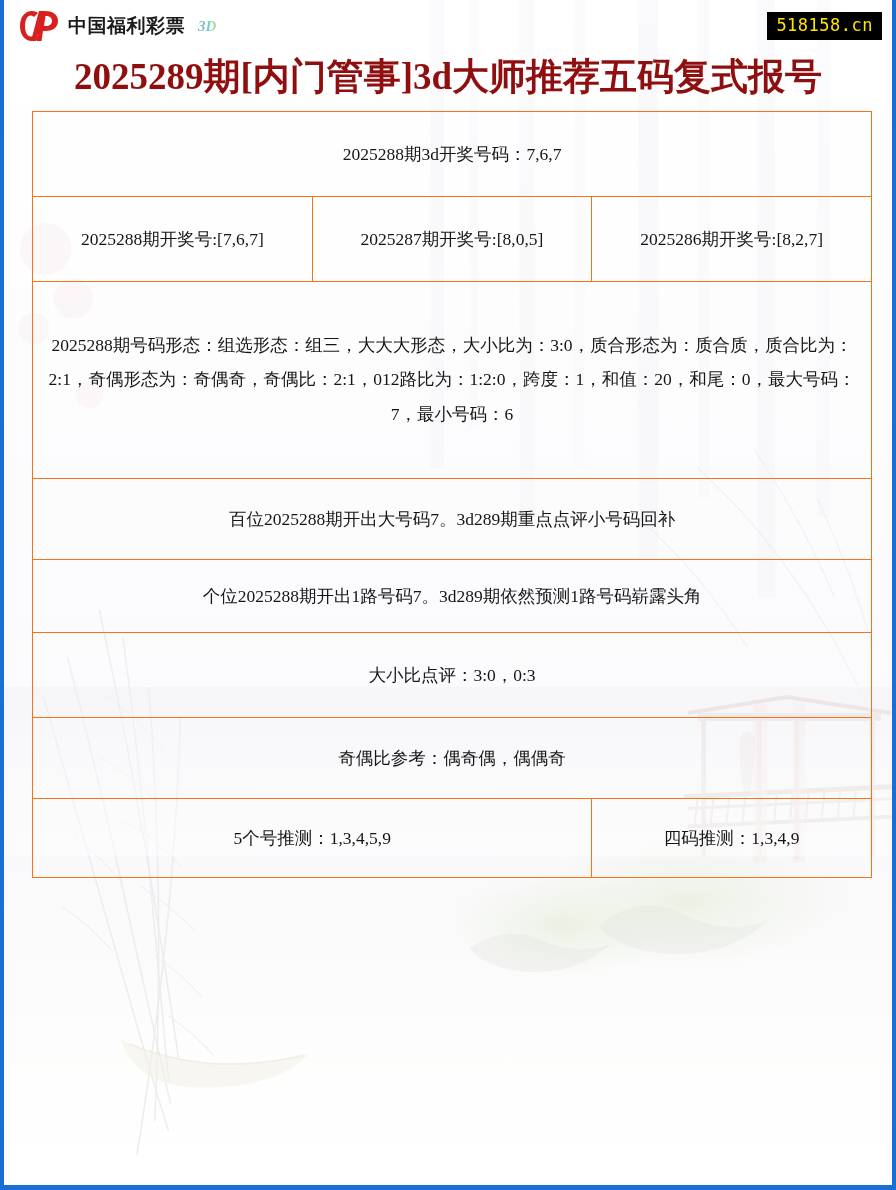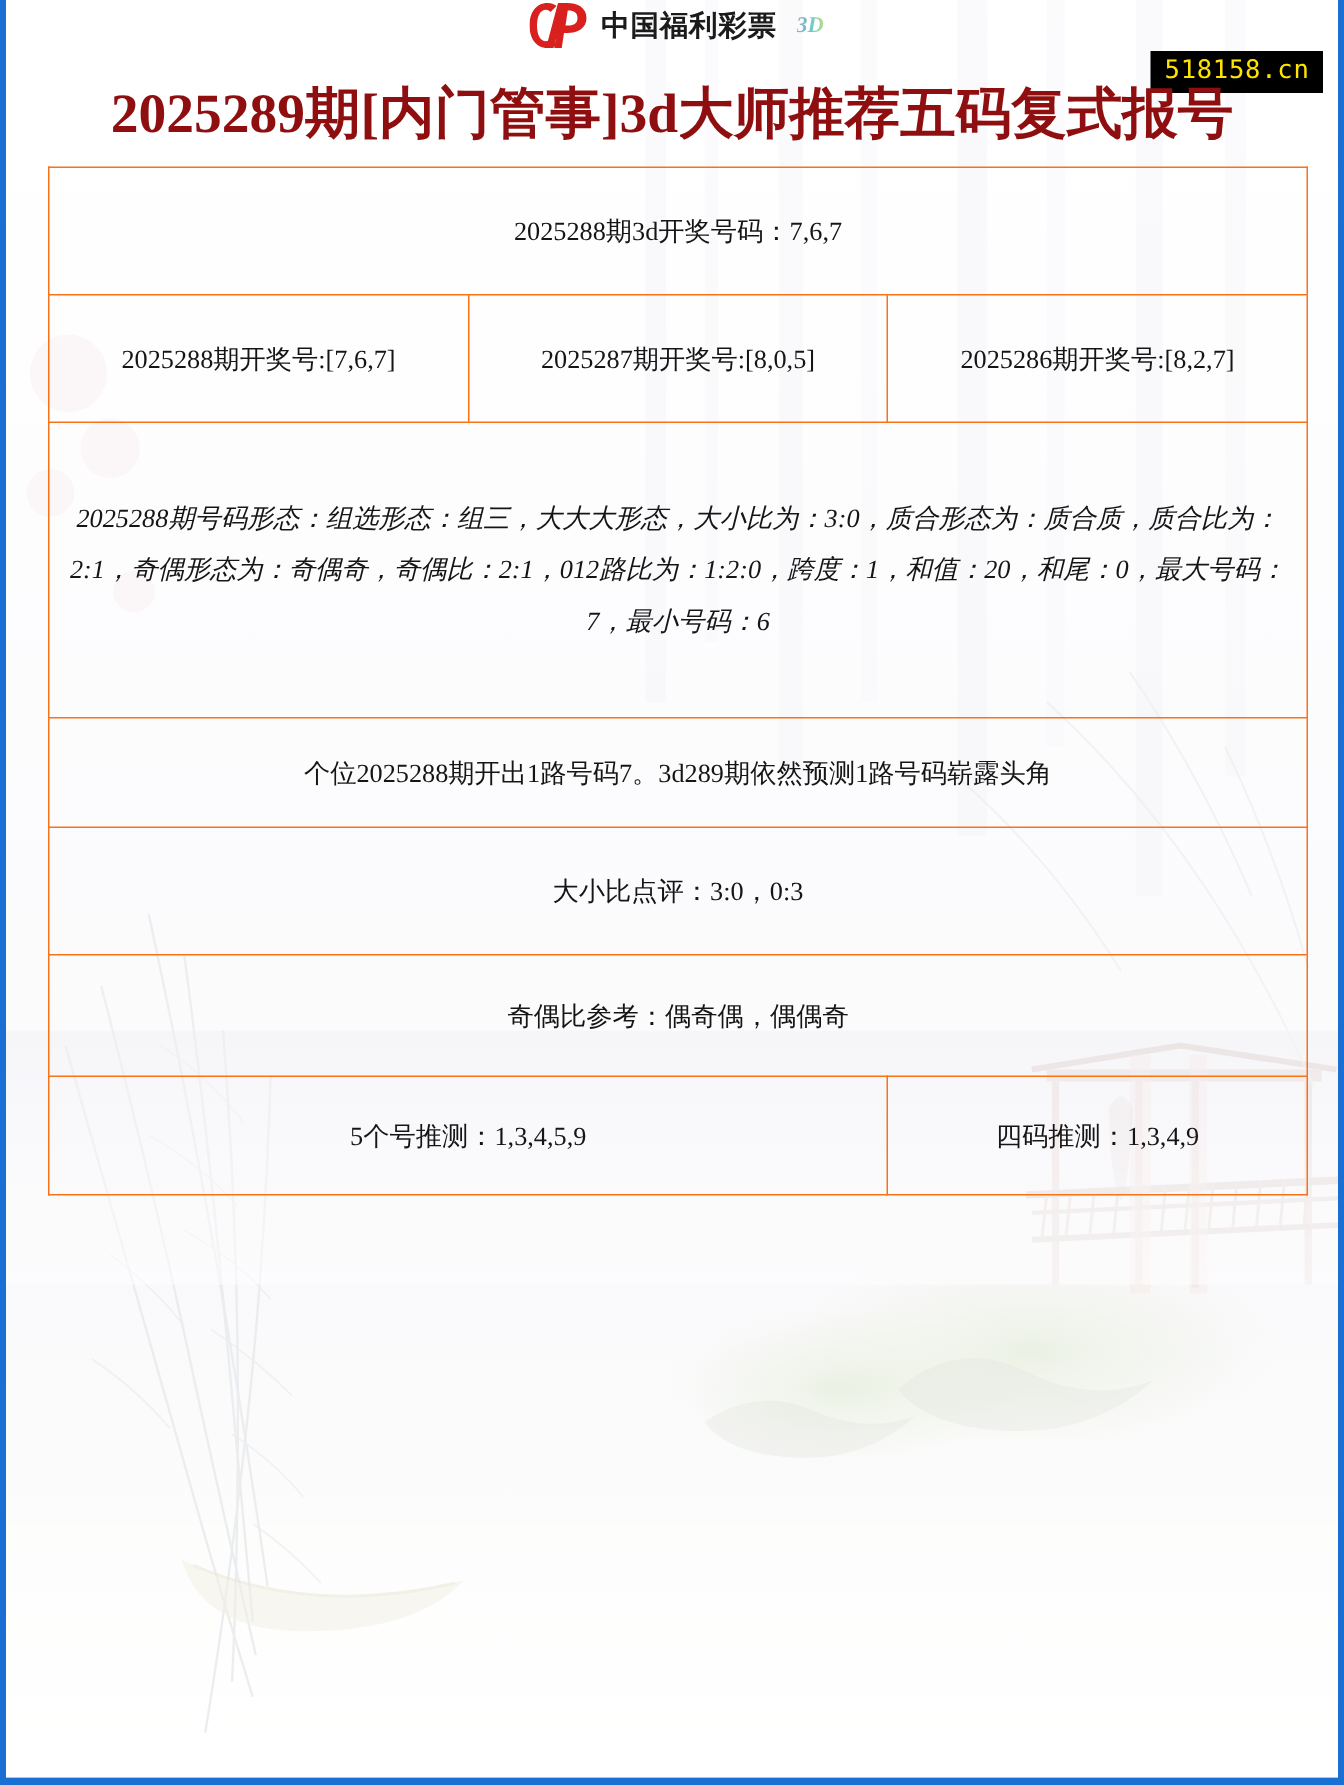--- a/index.html
+++ b/index.html
@@ -40,21 +40,20 @@
   .bg-art svg { position: absolute; inset: 0; width: 100%; height: 100%; }
 
   
   .header {
     position: relative;
     z-index: 2;
     height: 52px;
     padding: 0 10px;
     display: flex;
     align-items: center;
-    flex-direction: column;
   }
   .logo {
     display: flex;
     align-items: center;
     gap: 8px;
     margin-left: 6px;
   }
   .logo-mark { width: 40px; height: 34px; display: block; }
   .logo-word {
     font-family: "DejaVu Sans", "Liberation Sans", sans-serif;
@@ -128,21 +127,20 @@
   td.tall70  { height: 68px; }
   td.tall62  { height: 60px; }
   td.tall68  { height: 66px; }
 
   td.para {
     height: 184px;
     text-align: left;
     line-height: 1.95;
     padding: 10px 14px;
     font-size: 17.5px;
-    font-style: italic;
   }
   td.para .ptext { display: block; }
 </style>
 </head>
 <body>
 
 <div class="page">
 
   <div class="bg-art">
     <svg viewBox="0 0 896 1190" preserveAspectRatio="none" aria-hidden="true">
@@ -282,20 +280,23 @@
           <td class="tall74">2025288期开奖号:[7,6,7]</td>
           <td class="tall74">2025287期开奖号:[8,0,5]</td>
           <td class="tall74">2025286期开奖号:[8,2,7]</td>
         </tr>
         <tr>
           <td class="para" colspan="3">
             <span class="ptext">2025288期号码形态：组选形态：组三，大大大形态，大小比为：3:0，质合形态为：质合质，质合比为：2:1，奇偶形态为：奇偶奇，奇偶比：2:1，012路比为：1:2:0，跨度：1，和值：20，和尾：0，最大号码：7，最小号码：6</span>
           </td>
         </tr>
         <tr>
+          <td class="tall70" colspan="3">百位2025288期开出大号码7。3d289期重点点评小号码回补</td>
+        </tr>
+        <tr>
           <td class="tall62" colspan="3">个位2025288期开出1路号码7。3d289期依然预测1路号码崭露头角</td>
         </tr>
         <tr>
           <td class="tall74" colspan="3">大小比点评：3:0，0:3</td>
         </tr>
         <tr>
           <td class="tall70" colspan="3">奇偶比参考：偶奇偶，偶偶奇</td>
         </tr>
         <tr>
           <td class="tall68" colspan="2">5个号推测：1,3,4,5,9</td>

